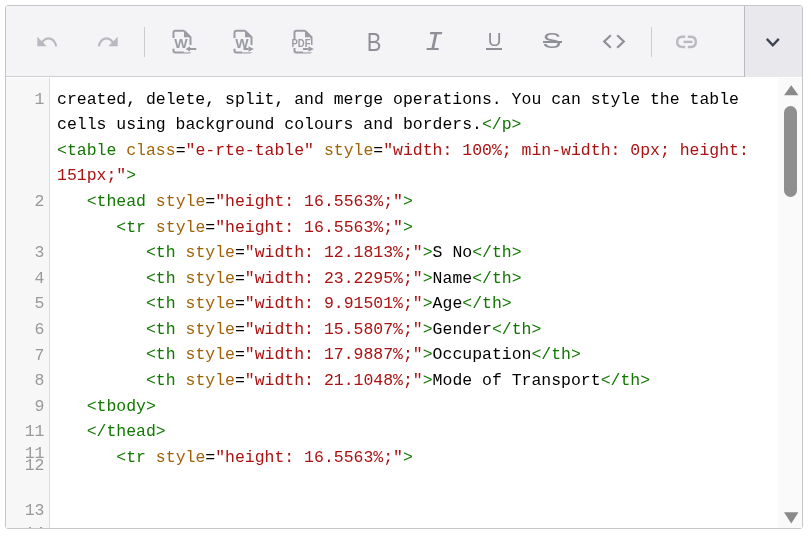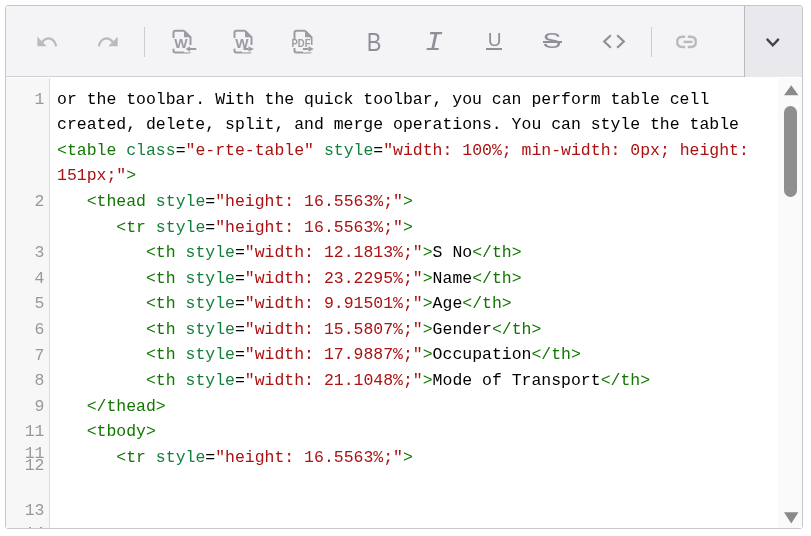--- a/index.html
+++ b/index.html
@@ -15,21 +15,21 @@
 #content { position:absolute; left:0; top:72px; width:796px; height:450px;
            background:#fff; overflow:hidden; }
 #gutter { position:absolute; left:0; top:0; width:44px; height:450px;
           background:#f7f7f7; border-right:1px solid #ddd; }
 .num { position:absolute; left:0; width:38.5px; text-align:right; color:#999;
        font-family:"Liberation Mono", monospace; font-size:16.48px; line-height:25.57px; }
 #code { position:absolute; left:51px; top:8.8px; font-family:"Liberation Mono", monospace;
         font-size:16.48px; line-height:25.57px; color:#000; }
 #code div { white-space:pre; height:25.57px; }
 .t { color:#117700; }
-.a { color:#15803d; }
+.a { color:#a16207; }
 .s { color:#aa1111; }
 #sbar { position:absolute; left:772px; top:0; width:24px; height:450px; background:#fafafa; }
 #thumb { position:absolute; left:6px; top:28px; width:13px; height:91px;
          border-radius:6.5px; background:#8f8f8f; }
 svg { position:absolute; overflow:visible; }
 </style>
 </head>
 <body>
 <div id="ed">
   <div id="tb"></div>
@@ -111,34 +111,34 @@
     <div class="num" style="top:238.93px;">6</div>
     <div class="num" style="top:264.50px;">7</div>
     <div class="num" style="top:290.07px;">8</div>
     <div class="num" style="top:315.64px;">9</div>
     <div class="num" style="top:341.21px;">11</div>
     <div class="num" style="top:363px;">11</div>
     <div class="num" style="top:375px;">12</div>
     <div class="num" style="top:420px;">13</div>
     <div class="num" style="top:443.49px;">14</div>
     <div id="code">
-<div>or the toolbar. With the quick toolbar, you can perform table cell</div>
 <div>created, delete, split, and merge operations. You can style the table</div>
+<div>cells using background colours and borders.<span class="t">&lt;/p&gt;</span></div>
 <div><span class="t">&lt;table</span> <span class="a">class</span>=<span class="s">"e-rte-table"</span> <span class="a">style</span>=<span class="s">"width: 100%; min-width: 0px; height:</span></div>
 <div><span class="s">151px;"</span><span class="t">&gt;</span></div>
 <div>   <span class="t">&lt;thead</span> <span class="a">style</span>=<span class="s">"height: 16.5563%;"</span><span class="t">&gt;</span></div>
 <div>      <span class="t">&lt;tr</span> <span class="a">style</span>=<span class="s">"height: 16.5563%;"</span><span class="t">&gt;</span></div>
 <div>         <span class="t">&lt;th</span> <span class="a">style</span>=<span class="s">"width: 12.1813%;"</span><span class="t">&gt;</span>S No<span class="t">&lt;/th&gt;</span></div>
 <div>         <span class="t">&lt;th</span> <span class="a">style</span>=<span class="s">"width: 23.2295%;"</span><span class="t">&gt;</span>Name<span class="t">&lt;/th&gt;</span></div>
 <div>         <span class="t">&lt;th</span> <span class="a">style</span>=<span class="s">"width: 9.91501%;"</span><span class="t">&gt;</span>Age<span class="t">&lt;/th&gt;</span></div>
 <div>         <span class="t">&lt;th</span> <span class="a">style</span>=<span class="s">"width: 15.5807%;"</span><span class="t">&gt;</span>Gender<span class="t">&lt;/th&gt;</span></div>
 <div>         <span class="t">&lt;th</span> <span class="a">style</span>=<span class="s">"width: 17.9887%;"</span><span class="t">&gt;</span>Occupation<span class="t">&lt;/th&gt;</span></div>
 <div>         <span class="t">&lt;th</span> <span class="a">style</span>=<span class="s">"width: 21.1048%;"</span><span class="t">&gt;</span>Mode of Transport<span class="t">&lt;/th&gt;</span></div>
+<div>   <span class="t">&lt;tbody&gt;</span></div>
 <div>   <span class="t">&lt;/thead&gt;</span></div>
-<div>   <span class="t">&lt;tbody&gt;</span></div>
 <div>      <span class="t">&lt;tr</span> <span class="a">style</span>=<span class="s">"height: 16.5563%;"</span><span class="t">&gt;</span></div>
     </div>
     <div id="sbar">
       <svg style="left:6px; top:7.3px;" width="15" height="11" viewBox="0 0 15 11">
         <polygon points="7.25,0.2 14.5,10.3 0,10.3" fill="#8a8a8a"></polygon>
       </svg>
       <div id="thumb"></div>
       <svg style="left:6px; top:433.6px;" width="15" height="12" viewBox="0 0 15 12">
         <polygon points="0,0.2 14.5,0.2 7.25,11.5" fill="#8a8a8a"></polygon>
       </svg>

